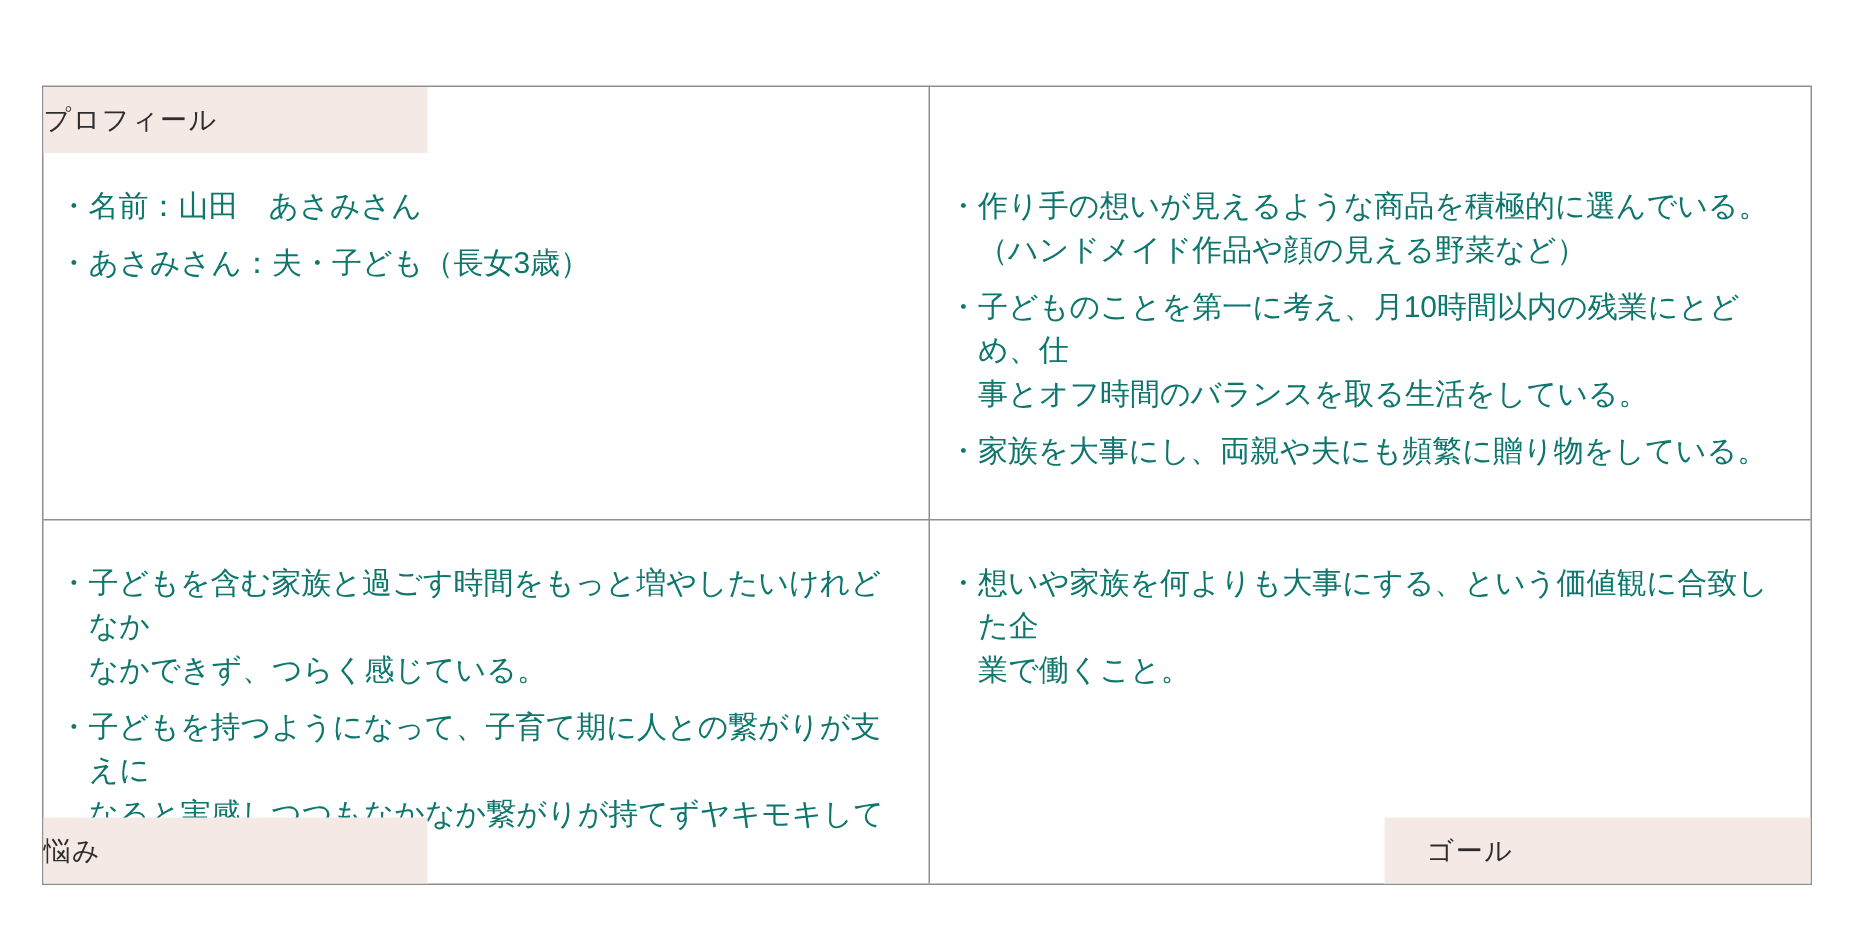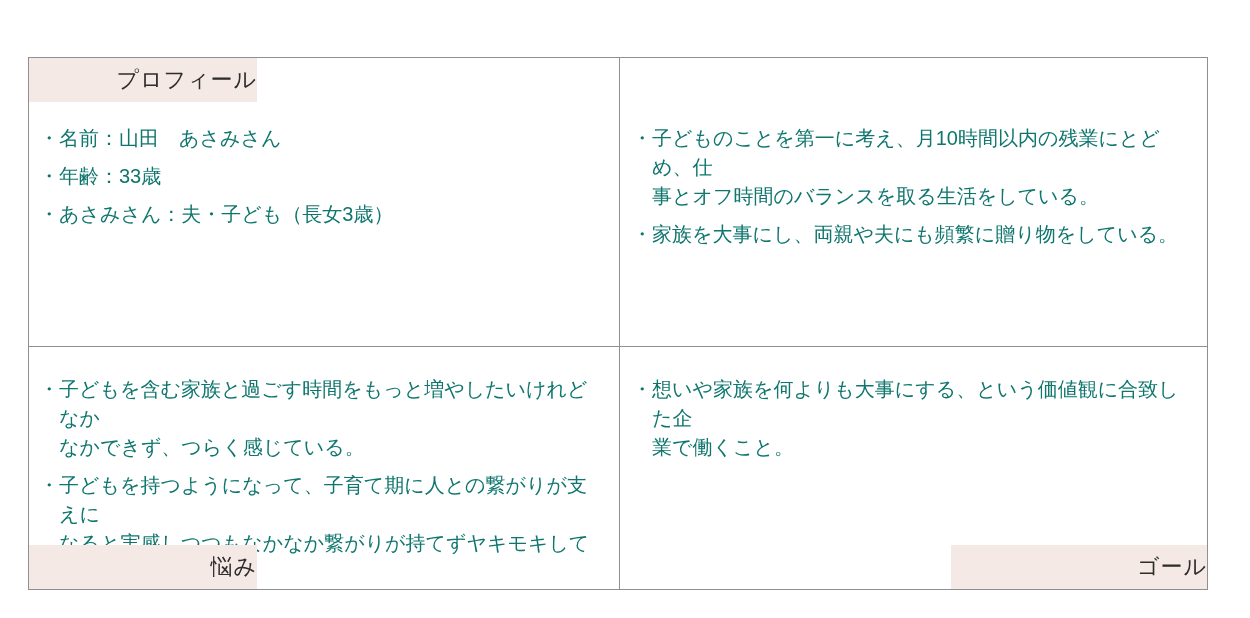--- a/index.html
+++ b/index.html
@@ -44,27 +44,27 @@
   .divider.h { top: 288px; left: 0; right: 0; height: 1px; }
 
   .cell { position: absolute; box-sizing: border-box; }
   .cell.tl { left: 0;     top: 0;     width: 590px; height: 288px; }
   .cell.tr { left: 591px; top: 0;     right: 0;     height: 288px; }
   .cell.bl { left: 0;     top: 289px; width: 590px; bottom: 0; }
   .cell.br { left: 591px; top: 289px; right: 0;     bottom: 0; }
 
   .badge {
     position: absolute;
-    width: 228px;
+    width: 256px;
     height: 44px;
     background: var(--badge-bg, #f5e9e6);
     display: flex;
     align-items: center;
-    justify-content: flex-end;
-    font-size: 22px;
+    justify-content: flex-start;
+    font-size: 18px;
     color: #2d2d2d;
     letter-spacing: 1px;
   }
   .badge.pos-tl { top: 0; left: 0; }
   .badge.pos-tr { top: 0; right: 0; }
   .badge.pos-bl { bottom: 0; left: 0; }
   .badge.pos-br { bottom: 0; right: 0; padding-left: 28px; }
 
   .cell-body {
     position: absolute;
@@ -95,27 +95,28 @@
   <div class="persona-table">
     <div class="divider v"></div>
     <div class="divider h"></div>
 
     <section class="cell tl">
       <div class="badge pos-tl">
         <span>プロフィール</span>
       </div>
       <div class="cell-body">
         <p class="bullet">・名前：山田　あさみさん</p>
-        <p class="bullet">・年齢：33歳</p>
         <p class="bullet">・あさみさん：夫・子ども（長女3歳）</p>
       </div>
     </section>
 
     <section class="cell tr">
       <div class="cell-body">
+        <p class="bullet">・作り手の想いが見えるような商品を積極的に選んでいる。
+（ハンドメイド作品や顔の見える野菜など）</p>
         <p class="bullet">・子どものことを第一に考え、月10時間以内の残業にとどめ、仕
 事とオフ時間のバランスを取る生活をしている。</p>
         <p class="bullet">・家族を大事にし、両親や夫にも頻繁に贈り物をしている。</p>
       </div>
     </section>
 
     <section class="cell bl">
       <div class="cell-body">
         <p class="bullet">・子どもを含む家族と過ごす時間をもっと増やしたいけれどなか
 なかできず、つらく感じている。</p>

